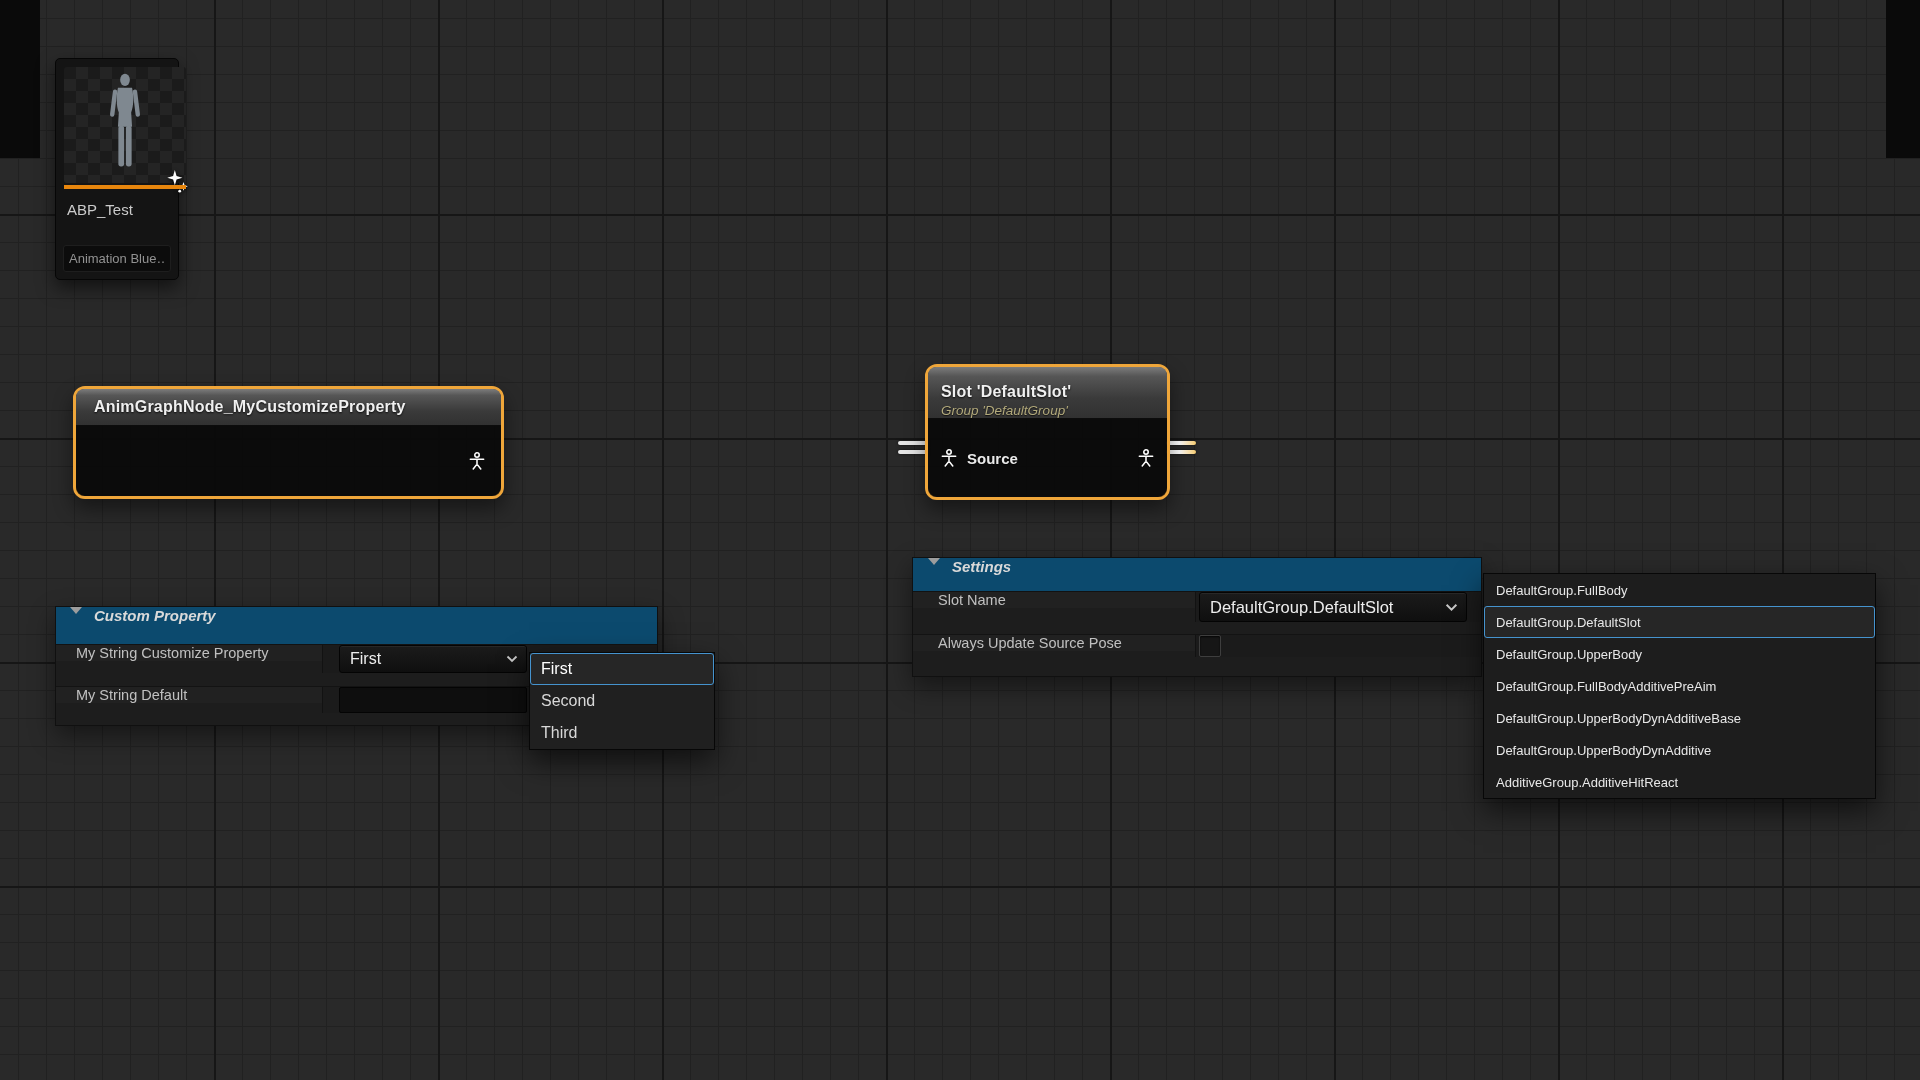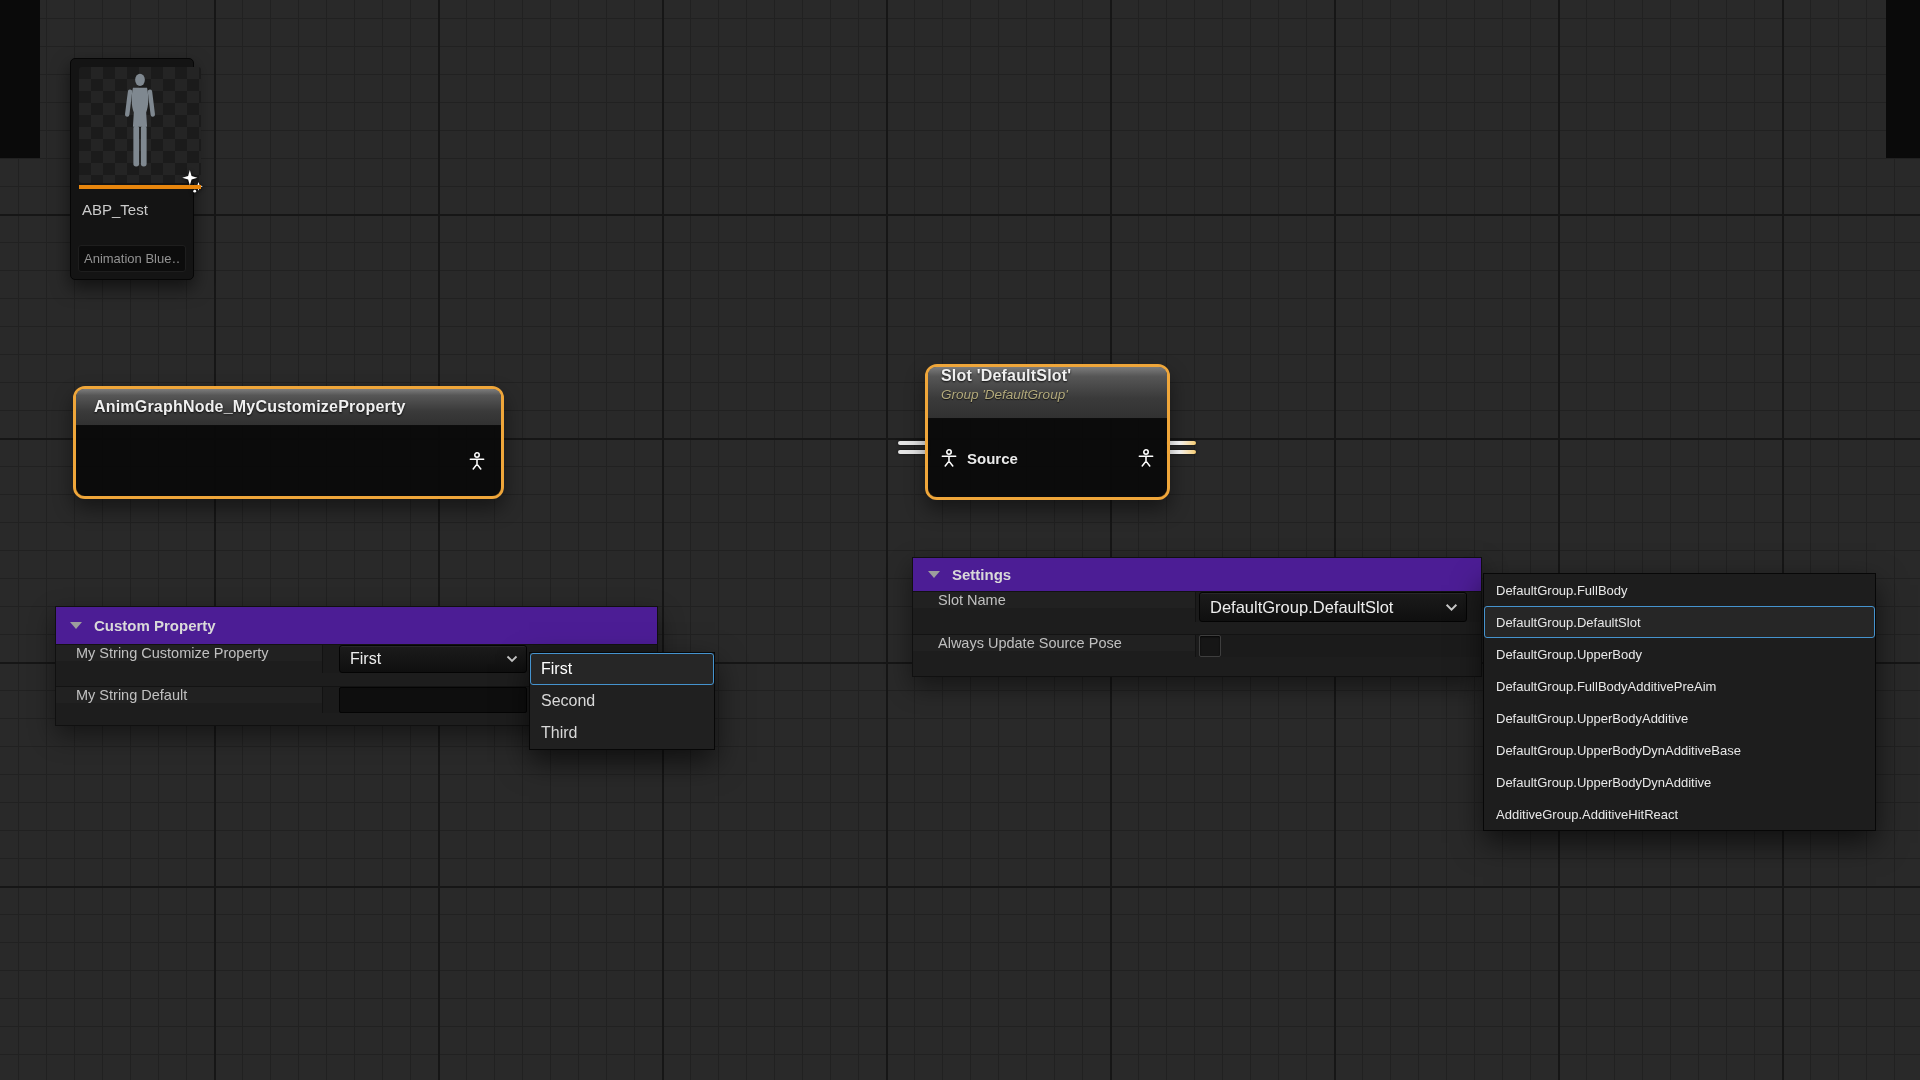--- a/index.html
+++ b/index.html
@@ -17,21 +17,21 @@
     background-size: 224px 224px, 224px 224px, 28px 28px, 28px 28px;
     background-position: -10px -10px;
   }
 
   .window-edge { position:absolute; background:#0a0a0a; }
   .edge-left  { left:0; top:0; width:40px; height:158px; }
   .edge-right { left:1886px; top:0; width:34px; height:158px; }
 
   
   .asset-card {
-    position:absolute; left:70px; top:58px; width:124px; height:222px;
+    position:absolute; left:55px; top:58px; width:124px; height:222px;
     background:#141414; border:1px solid #060606; border-radius:5px;
     box-shadow:0 8px 18px rgba(0,0,0,.55);
   }
   .thumb {
     position:absolute; left:8px; top:8px; width:122px; height:116px;
     background-color:#1b1b1b;
     background-image:
       linear-gradient(45deg, #242424 25%, transparent 25%, transparent 75%, #242424 75%),
       linear-gradient(45deg, #242424 25%, transparent 25%, transparent 75%, #242424 75%);
     background-size:24px 24px; background-position:0 0, 12px 12px;
@@ -68,29 +68,29 @@
   }
   .node-title { font-size:16px; font-weight:bold; color:#f0f0f0; text-shadow:0 1px 2px rgba(0,0,0,.85); letter-spacing:.2px; }
   .node-subtitle { font-size:13.5px; font-style:italic; color:#b3aa7c; margin-top:2px; text-shadow:0 1px 1px rgba(0,0,0,.7); }
   .node-body { flex:1; position:relative; background:rgba(10,10,10,.55);font-weight:bold; }
 
   .node-custom { left:73px; top:386px; width:431px; height:113px; }
   .node-custom .node-header { height:37px; display:flex; align-items:center; padding:0 18px; }
   .node-custom .pose-pin { position:absolute; right:14px; top:50%; transform:translateY(-50%); }
 
   .node-slot { left:925px; top:364px; width:245px; height:136px; }
-  .node-slot .node-header { height:52px; padding:0 13px 0; }
+  .node-slot .node-header { height:52px; padding:16px 13px 0; }
   .node-slot .node-body { display:flex; align-items:center; padding:0 11px; }
   .pin-label { font-size:15px; color:#eaeaea; margin-left:8px; text-shadow:0 1px 1px rgba(0,0,0,.7); }
   .node-slot .pose-pin.out { margin-left:auto; }
   .pose-pin { width:20px; height:20px; display:inline-flex; cursor:crosshair; }
 
   
   .panel { position:absolute; background:#1d1d1d; border:1px solid #101010; box-shadow:0 10px 24px rgba(0,0,0,.45); }
-  .panel-header { display:flex; align-items:center; background:#4c1d95; border-bottom:1px solid #121212; cursor:pointer; }
+  .panel-header { display:flex; align-items:flex-start; background:#0c4a6e; border-bottom:1px solid #121212; cursor:pointer;font-style:italic; }
   .expander { width:0; height:0; border-left:6px solid transparent; border-right:6px solid transparent; border-top:7px solid #9d9d9d; margin-right:12px; }
   .panel-header-label { font-size:15px; font-weight:bold; color:#d9d9d9; }
   .prow { display:flex; align-items:flex-start; border-bottom:1px solid #131313; }
   .prow:last-child { border-bottom:none; }
   .prow-label { display:flex; align-items:center; color:#c0c0c0; font-size:14.5px; background:#212121; flex:none; }
   .prow-value { flex:1; display:flex; align-items:center; background:#1b1b1b; border-left:1px solid #121212; }
 
   .combo {
     display:flex; align-items:center; justify-content:space-between;
     background:linear-gradient(#1b1b1b, #0f0f0f); border:1px solid #040404; border-radius:3px;
@@ -274,19 +274,18 @@
         <div class="checkbox"></div>
       </div>
     </div>
   </div>
 
   <div class="menu slot-menu">
     <div class="menu-item">DefaultGroup.FullBody</div>
     <div class="menu-item selected">DefaultGroup.DefaultSlot</div>
     <div class="menu-item">DefaultGroup.UpperBody</div>
     <div class="menu-item">DefaultGroup.FullBodyAdditivePreAim</div>
-    <div class="menu-item">DefaultGroup.UpperBodyAdditive</div>
     <div class="menu-item">DefaultGroup.UpperBodyDynAdditiveBase</div>
     <div class="menu-item">DefaultGroup.UpperBodyDynAdditive</div>
     <div class="menu-item">AdditiveGroup.AdditiveHitReact</div>
   </div>
 
 </div>
 
 </body></html>

